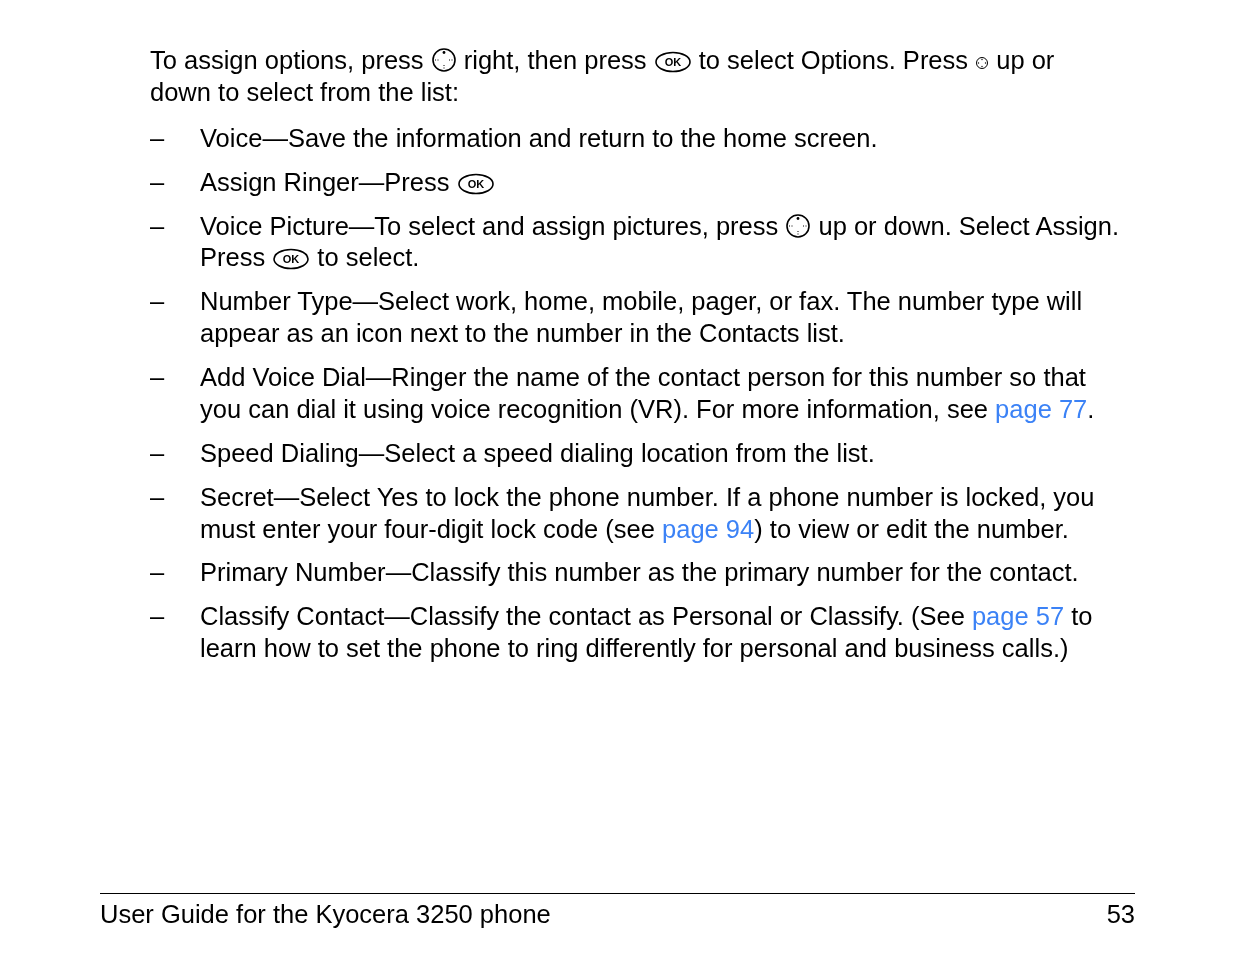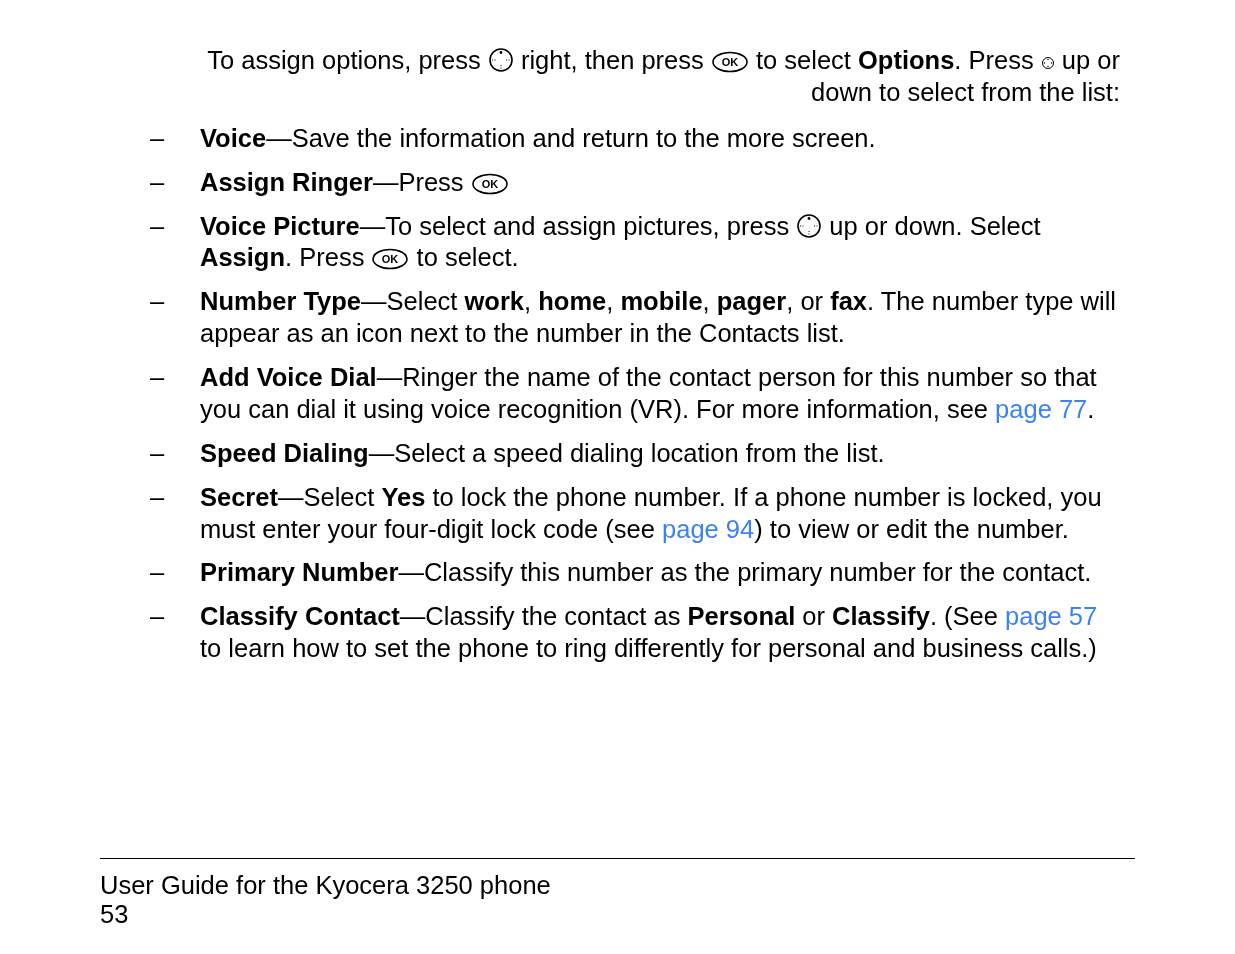--- a/index.html
+++ b/index.html
@@ -18,57 +18,55 @@
   .content {
     position: absolute;
     top: 45px;
     left: 150px;
     right: 115px;
     font-size: 25.5px;
     line-height: 1.25;
   }
   .intro {
     margin-bottom: 14px;
-    text-align: right;
   }
   ul.options {
     list-style: none;
     padding: 0;
     margin: 0;
   }
   ul.options > li {
     display: flex;
     margin-bottom: 12px;
   }
   ul.options > li .dash {
     width: 50px;
     flex-shrink: 0;
   }
   ul.options > li .body {
     flex: 1;
   }
-  .b { font-weight: bold; }
+  .b { font-weight: normal; }
   .link { color: #3b82f6; }
   .icon {
     display: inline-block;
     vertical-align: -4px;
   }
   .icon svg { display: block; }
   .small-icon { vertical-align: -1px; }
   .footer {
     position: absolute;
     left: 100px;
     right: 100px;
     bottom: 25px;
     border-top: 1.5px solid #000;
-    padding-top: 12px;
+    padding-top: 6px;
     font-size: 25.5px;
     display: flex;
     justify-content: space-between;
-    flex-direction: column;
   }
 </style>
 </head>
 <body>
 
 <div class="page">
   <div class="content">
 
     <div class="intro">
       <span>To assign options, press </span><span class="icon"><svg width="26" height="26" viewBox="0 0 26 26">
@@ -87,21 +85,21 @@
             <circle cx="3.5" cy="7" r="0.7" fill="#000"></circle>
             <circle cx="10.5" cy="7" r="0.7" fill="#000"></circle>
           </svg></span><span> up or down to select from the list:</span>
     </div>
 
     <ul class="options">
 
       <li>
         <span class="dash">–</span>
         <span class="body">
-          <span class="b">Voice</span><span>—Save the information and return to the more screen.</span>
+          <span class="b">Voice</span><span>—Save the information and return to the home screen.</span>
         </span>
       </li>
 
       <li>
         <span class="dash">–</span>
         <span class="body">
           <span class="b">Assign Ringer</span><span>—Press </span><span class="icon"><svg width="38" height="22" viewBox="0 0 38 22">
                 <ellipse cx="19" cy="11" rx="17" ry="9.5" fill="none" stroke="#000" stroke-width="1.6"></ellipse>
                 <text x="19" y="15" text-anchor="middle" font-family="Arial" font-size="11" font-weight="bold">OK</text>
               </svg></span>

